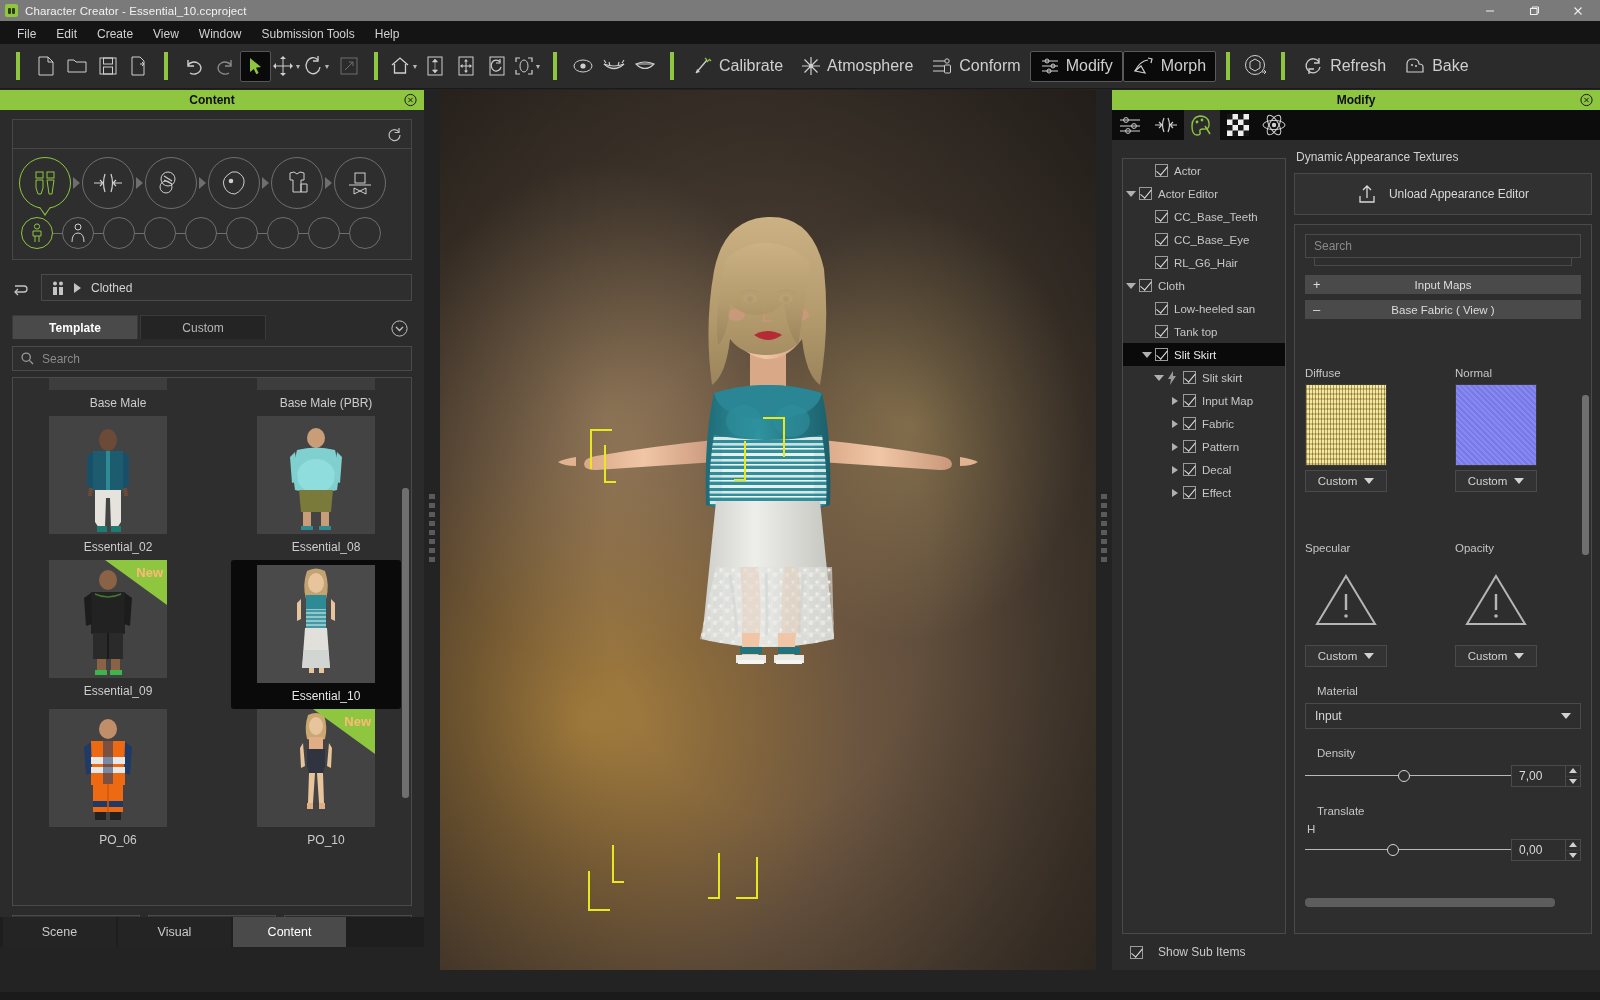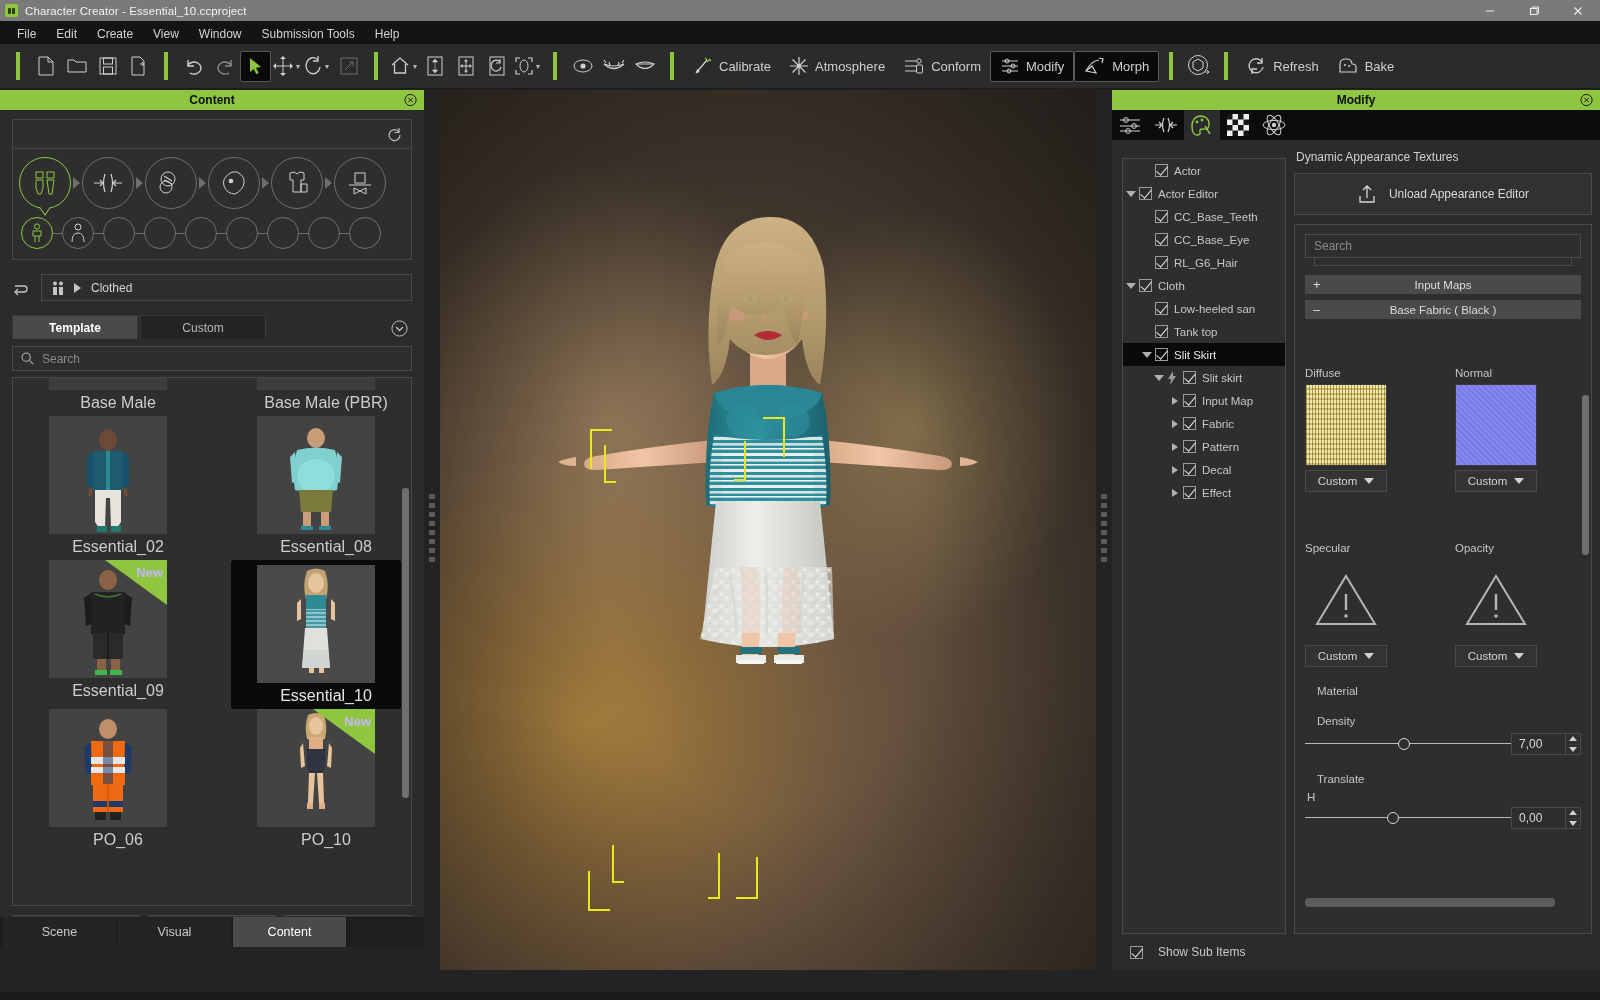--- a/index.html
+++ b/index.html
@@ -50,21 +50,21 @@
     border-bottom: 1px solid #1a1a1a;
   }
   .tb-sep { width: 4px; height: 28px; background: #8ec63f; margin: 0 10px; flex: 0 0 auto; }
   .tool {
     width: 31px; height: 31px; display: flex; align-items: center; justify-content: center;
     color: #cfcfcf; flex: 0 0 auto; border-radius: 2px;
   }
   .tool.active { background: #0a0a0a; border: 1px solid #555; }
   .tool-wide {
     height: 31px; display: flex; align-items: center; gap: 6px; padding: 0 9px;
-    color: #cfcfcf; font-size: 13px; flex: 0 0 auto; border-radius: 2px;
+    color: #cfcfcf; font-size: 16px; flex: 0 0 auto; border-radius: 2px;
     white-space: nowrap;
   }
   .tool-wide.active { background: #0a0a0a; border: 1px solid #5a5a5a; }
   .caret { font-size: 7px; color: #b5b5b5; margin-left: 1px; }
   svg { display: block; overflow: visible; }
 
   
   .panel-head {
     height: 20px; background: #8ec63f; display: flex; align-items: center;
     justify-content: center; position: relative;
@@ -143,33 +143,33 @@
   .search-box input::placeholder { color: #8a8a8a; }
 
   .grid-wrap {
     margin-top: 6px; flex: 1; min-height: 0; border: 1px solid #4a4a4a; background: #2e2e2e;
     position: relative; overflow: hidden;
   }
   .grid-scroll { position: absolute; inset: 0; padding: 0 10px; }
   .tgrid { display: grid; grid-template-columns: 1fr 1fr; gap: 0 38px; }
   .tcell { display: flex; flex-direction: column; align-items: center; }
   .tcell.sel { background: #0a0a0a; border-radius: 3px; }
-  .tname { font-size: 16px; color: #cdcdcd; height: 26px; line-height: 26px; margin-left: 20px; }
+  .tname { font-size: 12px; color: #cdcdcd; height: 26px; line-height: 26px; margin-left: 20px; }
   .thumb {
     width: 118px; height: 118px; background: #434343; position: relative; overflow: hidden;
   }
   .tcell.sel .thumb { background: #4a4a4a; margin: 5px 0 0 0; }
   .tcell.sel .tname { color: #e6e6e6; }
   .newflag { position: absolute; top: 0; right: 0; width: 62px; height: 45px; overflow: hidden; }
   .newflag:before {
     content: ''; position: absolute; top: 0; right: 0; width: 0; height: 0;
     border-top: 45px solid #8ec63f; border-left: 62px solid transparent;
   }
   .newflag span {
-    position: absolute; top: 5px; right: 4px; font-size: 13px; font-weight: bold; color: #c4b5fd;
+    position: absolute; top: 5px; right: 4px; font-size: 13px; font-weight: bold; color: #fdba74;
   }
   .scrollbar-v {
     position: absolute; right: 2px; top: 110px; width: 7px; height: 310px;
     background: #6f6f6f; border-radius: 3px;
   }
 
   .lp-btns { display: flex; gap: 8px; margin: 9px 0 7px 0; }
   .lpb {
     flex: 1; height: 25px; border: 1px solid #4a4a4a; background: #333;
     display: flex; align-items: center; justify-content: center; color: #d8d8d8; font-size: 13px;
@@ -1148,21 +1148,21 @@
           </div>
           <div class="r-brace"></div>
 
           <div class="acc-row">
             <span class="sign">+</span>
             <span>Input Maps</span>
           </div>
           <div class="ac-gap" style="height:3px"></div>
           <div class="acc-row" style="margin-top:3px">
             <span class="sign">–</span>
-            <span>Base Fabric ( Black )</span>
+            <span>Base Fabric ( View )</span>
           </div>
 
           <div class="maps">
             <div class="map-cell">
               <div class="map-label">Diffuse</div>
               <div class="map-sq diffuse"></div>
               <div class="map-combo">
                 <span>Custom</span>
                 <span class="tri-dn"></span>
               </div>
@@ -1199,20 +1199,24 @@
                   </svg>
               </div>
               <div class="map-combo">
                 <span>Custom</span>
                 <span class="tri-dn"></span>
               </div>
             </div>
           </div>
 
           <div class="f-label">Material</div>
+          <div class="f-select">
+            <span>Input</span>
+            <span class="tri-dn"></span>
+          </div>
 
           <div class="f-label">Density</div>
           <div class="slider-row">
             <div class="slider">
               <div class="track"></div>
               <div class="knob" style="left:45%"></div>
             </div>
             <div class="spin">
               <span class="val">7,00</span>
               <div class="arrows">

